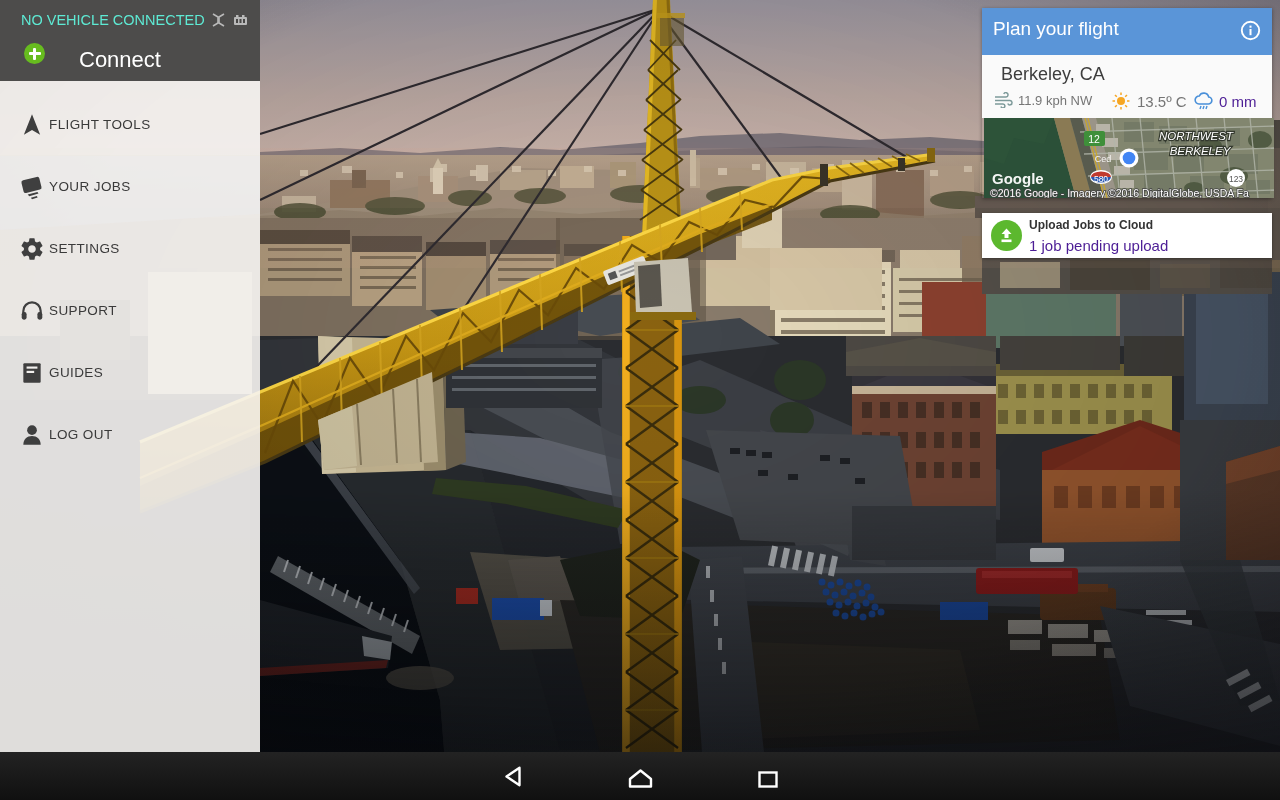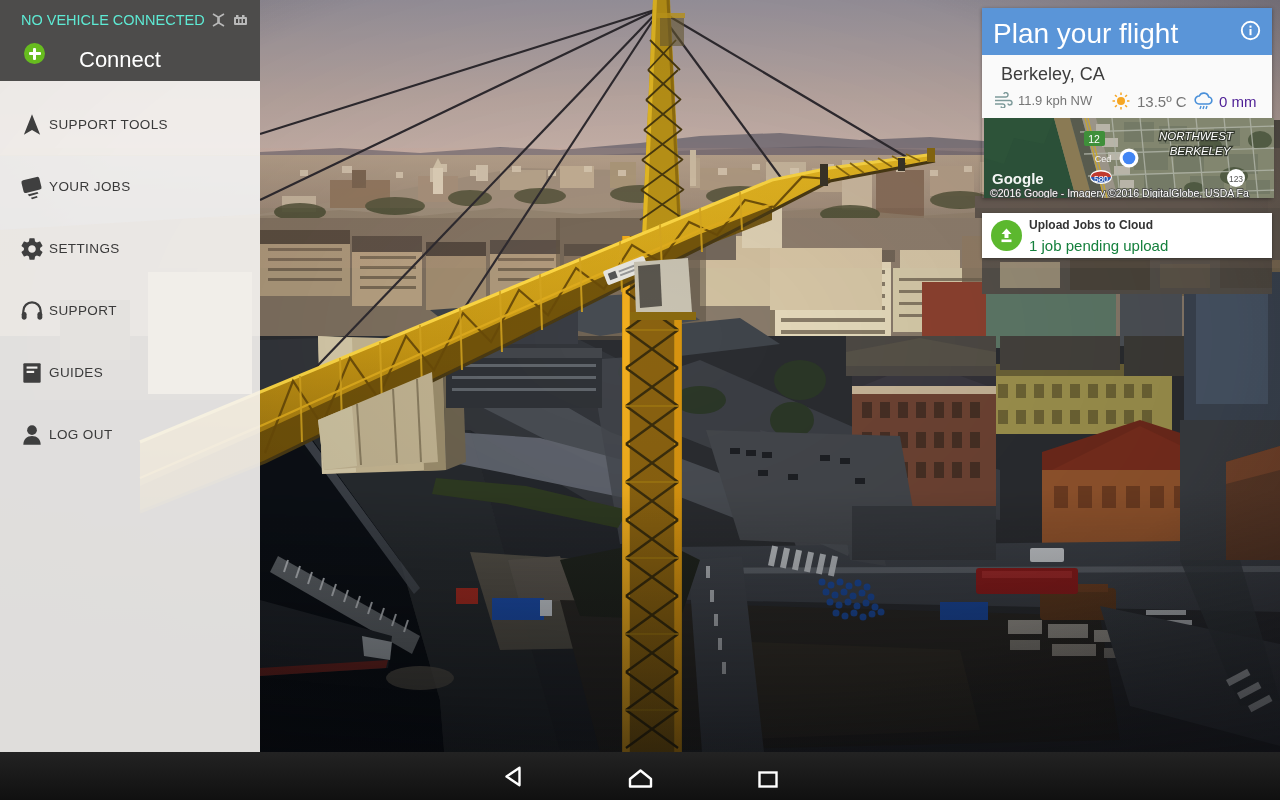--- a/index.html
+++ b/index.html
@@ -596,21 +596,21 @@
     <div class="abs" style="left:4.5px;top:9px;width:12px;height:3px;background:#fff;border-radius:1px;"></div>
     <div class="abs" style="left:9px;top:4.5px;width:3px;height:12px;background:#fff;border-radius:1px;"></div>
   </div>
   <div class="abs" style="left:55px;top:47px;font-size:22px;color:#fff;margin-left:24px;">Connect</div>
 </div>
 <div id="menu">
   <div class="mi" style="top:112px;">
     <svg class="micon" width="26" height="26" viewBox="0 0 24 24">
           <path d="M12 2 L19.5 21 L12 16.6 L4.5 21 Z" fill="#3f3f3f"></path>
         </svg>
-    <span>SUPPORT TOOLS</span>
+    <span>FLIGHT TOOLS</span>
   </div>
   <div class="mi" style="top:174px;">
     <svg class="micon" width="26" height="26" viewBox="0 0 24 24">
       <g transform="rotate(-14 12 10)">
             <rect x="3" y="4" width="17" height="12" rx="2" fill="#3f3f3f"></rect>
           </g>
       <path d="M8 19 L17 16.5 L18 18 L9.5 20.6 Z" fill="#3f3f3f"></path>
       <path d="M11 22 L16.5 20.4 L17.2 21.6 L12 23.2 Z" fill="#3f3f3f"></path>
     </svg>
     <span>YOUR JOBS</span>
@@ -646,21 +646,21 @@
   </div>
 </div>
 <style>
   .mi{position:absolute;left:0;width:260px;height:26px;}
   .mi .micon{position:absolute;left:19px;top:0;}
   .mi span{position:absolute;left:49px;top:5px;font-size:13.5px;color:#3a3a3a;letter-spacing:0.4px;}
 </style>
 
 <div class="abs" style="left:982px;top:8px;width:290px;height:190px;box-shadow:0 1px 4px rgba(0,0,0,0.4);">
   <div class="abs" style="left:0;top:0;width:290px;height:47px;background:#5a95d8;">
-    <div class="abs" style="left:11px;top:10px;font-size:28px;color:#fff;">Plan your flight</div>
+    <div class="abs" style="left:11px;top:10px;font-size:19px;color:#fff;">Plan your flight</div>
     <svg class="abs" style="left:258px;top:12px;" width="21" height="21" viewBox="0 0 21 21">
       <circle cx="10.5" cy="10.5" r="8.7" fill="none" stroke="#fff" stroke-width="1.9"></circle>
       <rect x="9.5" y="9" width="2" height="6.2" fill="#fff"></rect>
       <rect x="9.5" y="5.6" width="2" height="2.1" fill="#fff"></rect>
     </svg>
   </div>
   <div class="abs" style="left:0;top:47px;width:290px;height:63px;background:#fafafa;">
     <div class="abs" style="left:19px;top:9px;font-size:18px;color:#3d3d3d;">Berkeley, CA</div>
     <svg class="abs" style="left:12px;top:37px;" width="20" height="16" viewBox="0 0 20 16">
       <g fill="none" stroke="#7d9a9a" stroke-width="1.5">
@@ -764,21 +764,21 @@
 </div>
 
 <div class="abs" style="left:982px;top:213px;width:290px;height:45px;background:#fff;box-shadow:0 1px 3px rgba(0,0,0,0.4);">
   <div class="abs" style="left:9px;top:7px;width:31px;height:31px;border-radius:50%;background:#5cb82e;">
     <svg class="abs" style="left:7px;top:7px;" width="17" height="17" viewBox="0 0 17 17">
       <path d="M8.5,1.5 L13.5,7 L10.5,7 L10.5,11 L6.5,11 L6.5,7 L3.5,7 Z" fill="#fff"></path>
       <rect x="3.5" y="12.5" width="10" height="2.6" fill="#fff"></rect>
     </svg>
   </div>
   <div class="abs" style="left:47px;top:5px;font-size:12px;color:#333;font-weight:bold;">Upload Jobs to Cloud</div>
-  <div class="abs" style="left:47px;top:24px;font-size:15px;color:#15803d;">1 job pending upload</div>
+  <div class="abs" style="left:47px;top:24px;font-size:15px;color:#4c1d95;">1 job pending upload</div>
 </div>
 
 <div class="abs" style="left:0;top:752px;width:1280px;height:48px;background:linear-gradient(#232323,#101010);">
   <svg class="abs" style="left:503px;top:14px;" width="20" height="21" viewBox="0 0 20 21">
     <path d="M16.5,1.8 L3.5,10.5 L16.5,19.2 Z" fill="none" stroke="#fff" stroke-width="2.4" stroke-linejoin="round"></path>
   </svg>
   <svg class="abs" style="left:628px;top:17px;" width="25" height="19" viewBox="0 0 25 19">
     <path d="M12.5,1.5 L23,10 L23,17.5 L2,17.5 L2,10 Z" fill="none" stroke="#fff" stroke-width="2.4" stroke-linejoin="round"></path>
   </svg>
   <svg class="abs" style="left:758px;top:19px;" width="20" height="17" viewBox="0 0 20 17">

